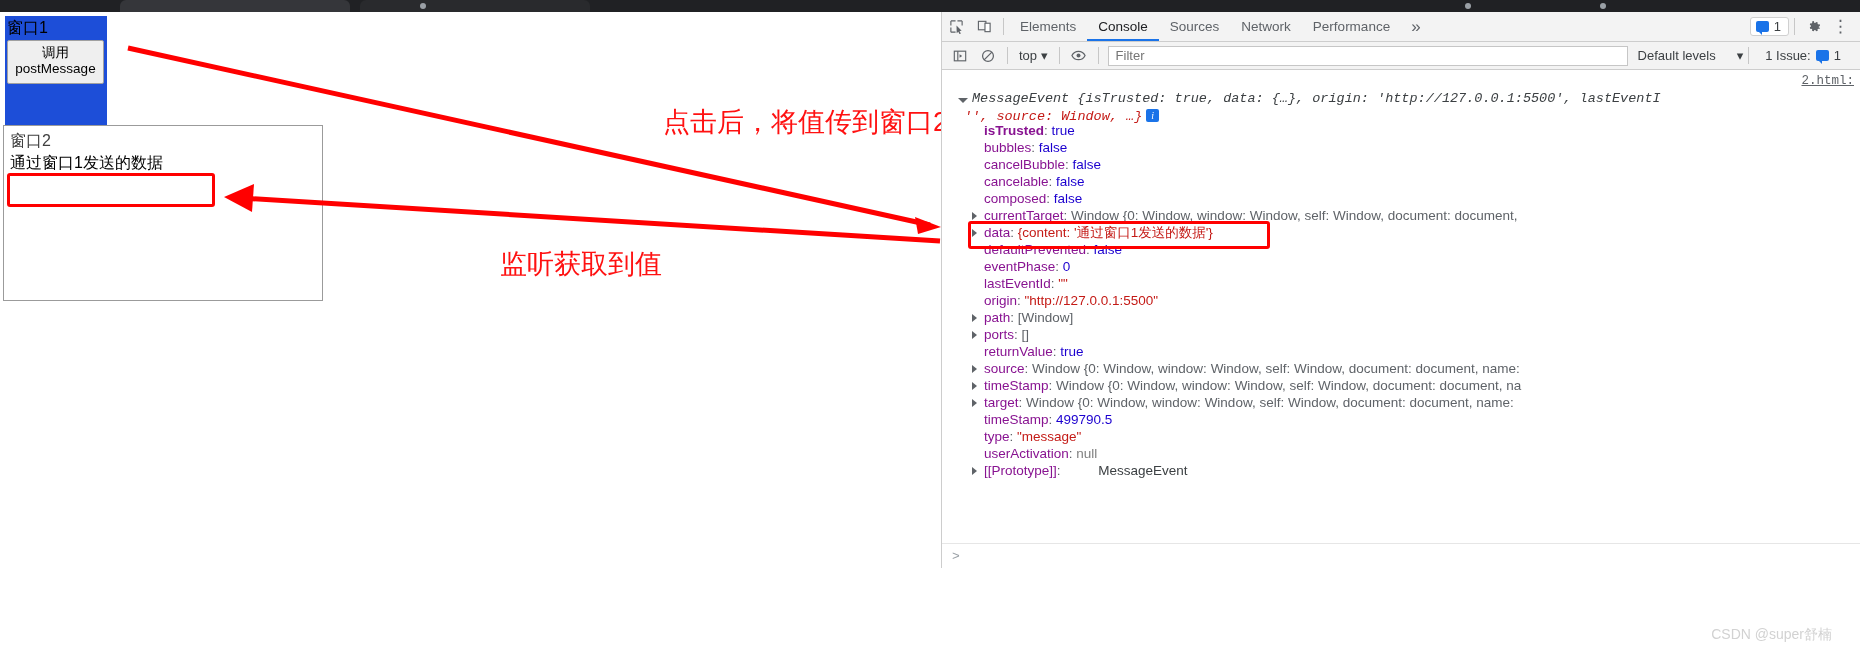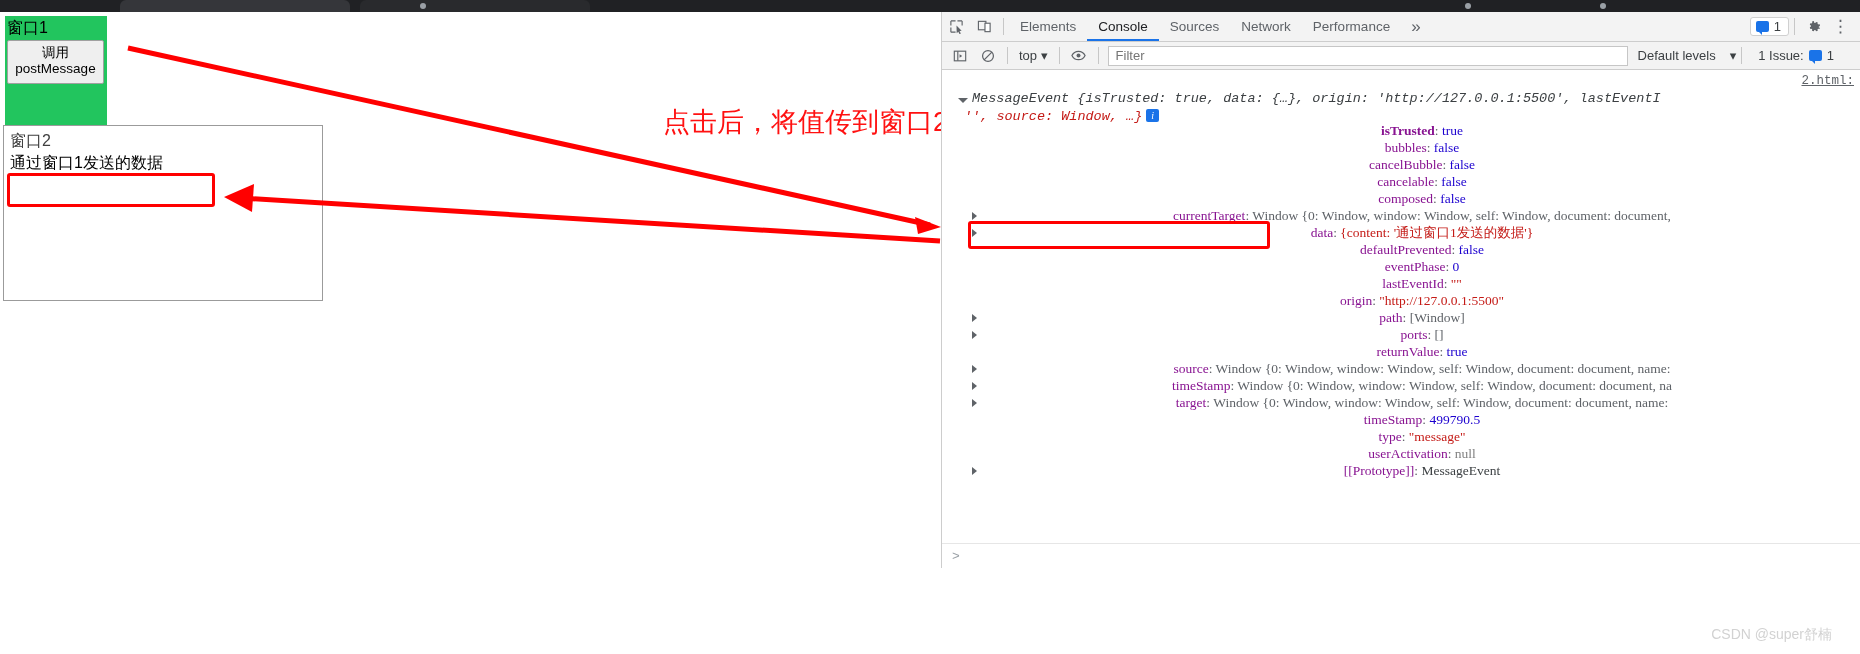--- a/index.html
+++ b/index.html
@@ -33,21 +33,21 @@
 
   
   .page-area {
     position: absolute; left: 0; top: 12px; width: 941px; height: 642px;
     background: #ffffff; overflow: hidden;
   }
 
   
   .win1 {
     position: absolute; left: 5px; top: 4px; width: 102px; height: 113px;
-    background: #22c55e;
+    background: #1d4ed8;
   }
   .win1 .title {
     position: absolute; left: 2px; top: 2px;
     font-size: 16px; color: #000; line-height: 19px;
     white-space: nowrap;
   }
   .win1 .btn {
     position: absolute; left: 2px; top: 24px; width: 97px; height: 44px;
     background: #efefef; border: 1px solid #a0a0a0; border-radius: 2px;
     font-family: "Liberation Sans", sans-serif;
@@ -142,21 +142,21 @@
   .ctx-select {
     display: flex; align-items: center; gap: 4px; font-size: 13px;
     color: #3c4043; padding: 0 6px; cursor: pointer;
   }
   .filter-input {
     flex: 0 0 520px; height: 20px; border: 1px solid #c6c6c6; background: #fff;
     font-size: 13px; color: #3b82f6; padding: 0 7px; margin-left: 4px;
     font-family: "Liberation Sans", sans-serif; outline: none;
   }
   .levels {
-    display: flex; align-items: center; gap: 14px; font-size: 13px;
+    display: flex; align-items: center; gap: 21px; font-size: 13px;
     color: #3c4043; margin-left: 10px; cursor: pointer; white-space: nowrap;
   }
   .issues {
     display: flex; align-items: center; gap: 5px; font-size: 13px;
     color: #3c4043; margin-left: 10px; border: 1px solid transparent;
     cursor: pointer; white-space: nowrap;
   }
 
   
   .console-body {
@@ -186,31 +186,30 @@
   }
   .info-b {
     display: inline-block; width: 13px; height: 13px; background: #1a73e8;
     color: #fff; border-radius: 2px; font-size: 10px; line-height: 13px;
     text-align: center; font-style: italic;
     font-family: "Liberation Serif", serif; vertical-align: 1px;
     margin-left: 4px; cursor: pointer;
   }
   .prop-row {
     position: absolute; left: 42px; right: 0; white-space: nowrap;
-    font-family: Liberation Serif, serif;
-    text-align: center;
+    font-family: Liberation Sans, sans-serif;
   }
   .prop-row .key { color: #881391; }
   .prop-row .key.own { color: #881391; font-weight: bold; }
   .prop-row .num, .prop-row .bool { color: #1c00cf; }
   .prop-row .str { color: #c41a16; }
   .prop-row .obj { color: #5f6368; }
   .prop-row .null { color: #808080; }
   .prop-row .proto { color: #881391; }
-  .prop-row .protoval { color: #3c4043; }
+  .prop-row .protoval { color: #3c4043; margin-left: 34px; }
   .prop-disc {
     position: absolute; left: -12px; top: 5px; width: 0; height: 0;
     border-left: 5px solid #5f6368; border-top: 4px solid transparent;
     border-bottom: 4px solid transparent; cursor: pointer;
   }
   .data-hl {
     position: absolute; left: 968px; top: 221px; width: 302px; height: 28px;
     border: 3px solid #ff0000; border-radius: 3px; pointer-events: none;
     z-index: 5;
   }
@@ -251,20 +250,21 @@
       </div>
     </div>
 
     <div class="win2">
       <div class="title">窗口2</div>
       <div class="data-line">通过窗口1发送的数据</div>
       <div class="hl-box"></div>
     </div>
 
     <div class="ann ann1">点击后，将值传到窗口2</div>
+    <div class="ann ann2">监听获取到值</div>
 
     <svg class="arrows" viewBox="0 0 941 642">
 
       <line x1="128" y1="36" x2="930" y2="213" stroke="#ff0000" stroke-width="5"></line>
       <polygon points="941,215 915,205 918,222" fill="#ff0000"></polygon>
 
       <line x1="940" y1="229" x2="240" y2="186" stroke="#ff0000" stroke-width="5"></line>
       <polygon points="224,185 254,172 252,200" fill="#ff0000"></polygon>
     </svg>
   </div>

